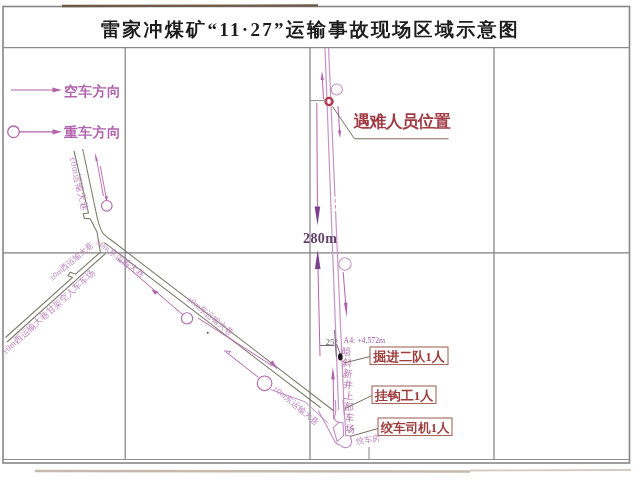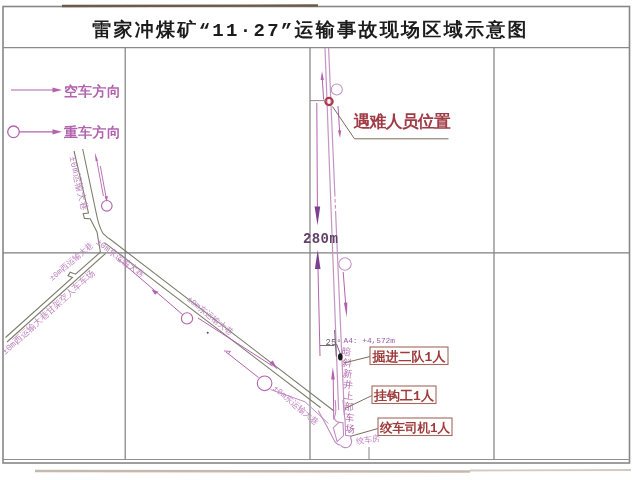--- a/index.html
+++ b/index.html
@@ -1,17 +1,17 @@
 <!DOCTYPE html>
 <html><head>
 <meta charset="utf-8">
 <style>
   html,body{margin:0;padding:0;background:#ffffff;}
   #page{position:relative;width:640px;height:480px;background:#ffffff;overflow:hidden;
-        font-family:Liberation Mono, monospace;text-align:center;}
+        font-family:Liberation Serif, serif;text-align:center;}
   svg{position:absolute;left:0;top:0;}
 </style>
 </head>
 <body>
 <div id="page">
 <svg width="640" height="480" viewBox="0 0 640 480">
 
 <g>
   <rect x="3" y="6.5" width="626.5" height="456.5" fill="none" stroke="#878787" stroke-width="1.6"></rect>
 </g>

